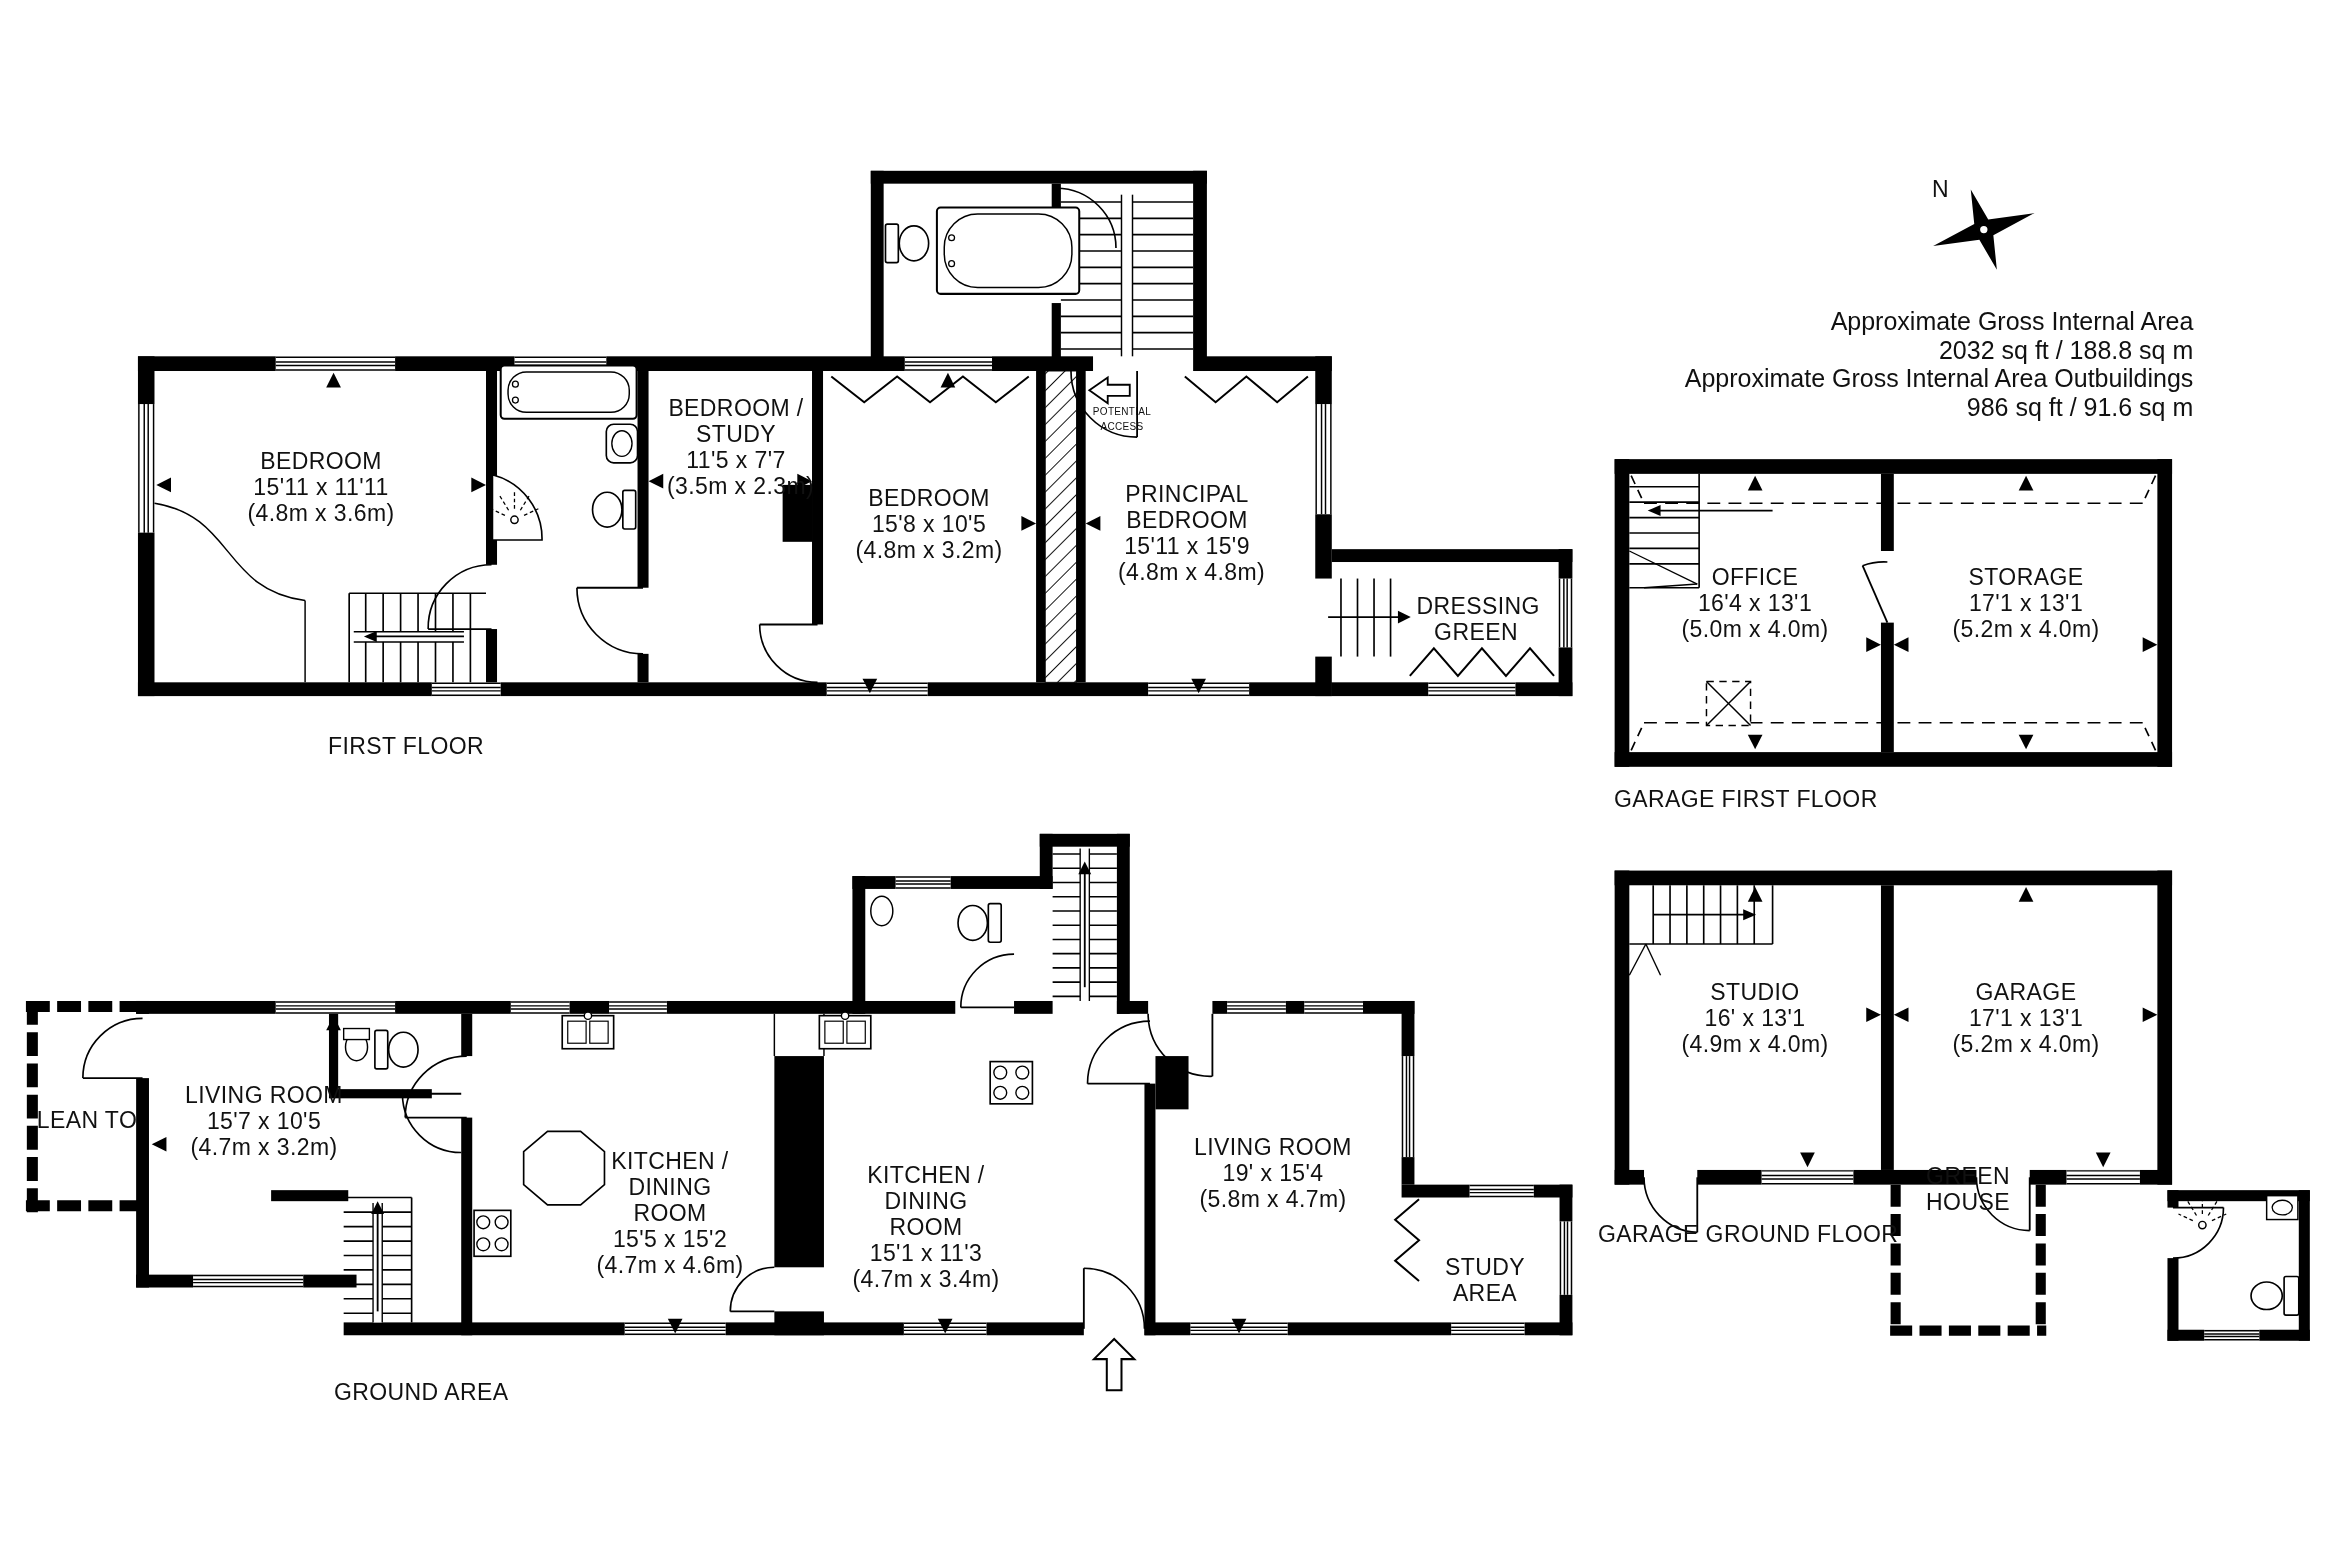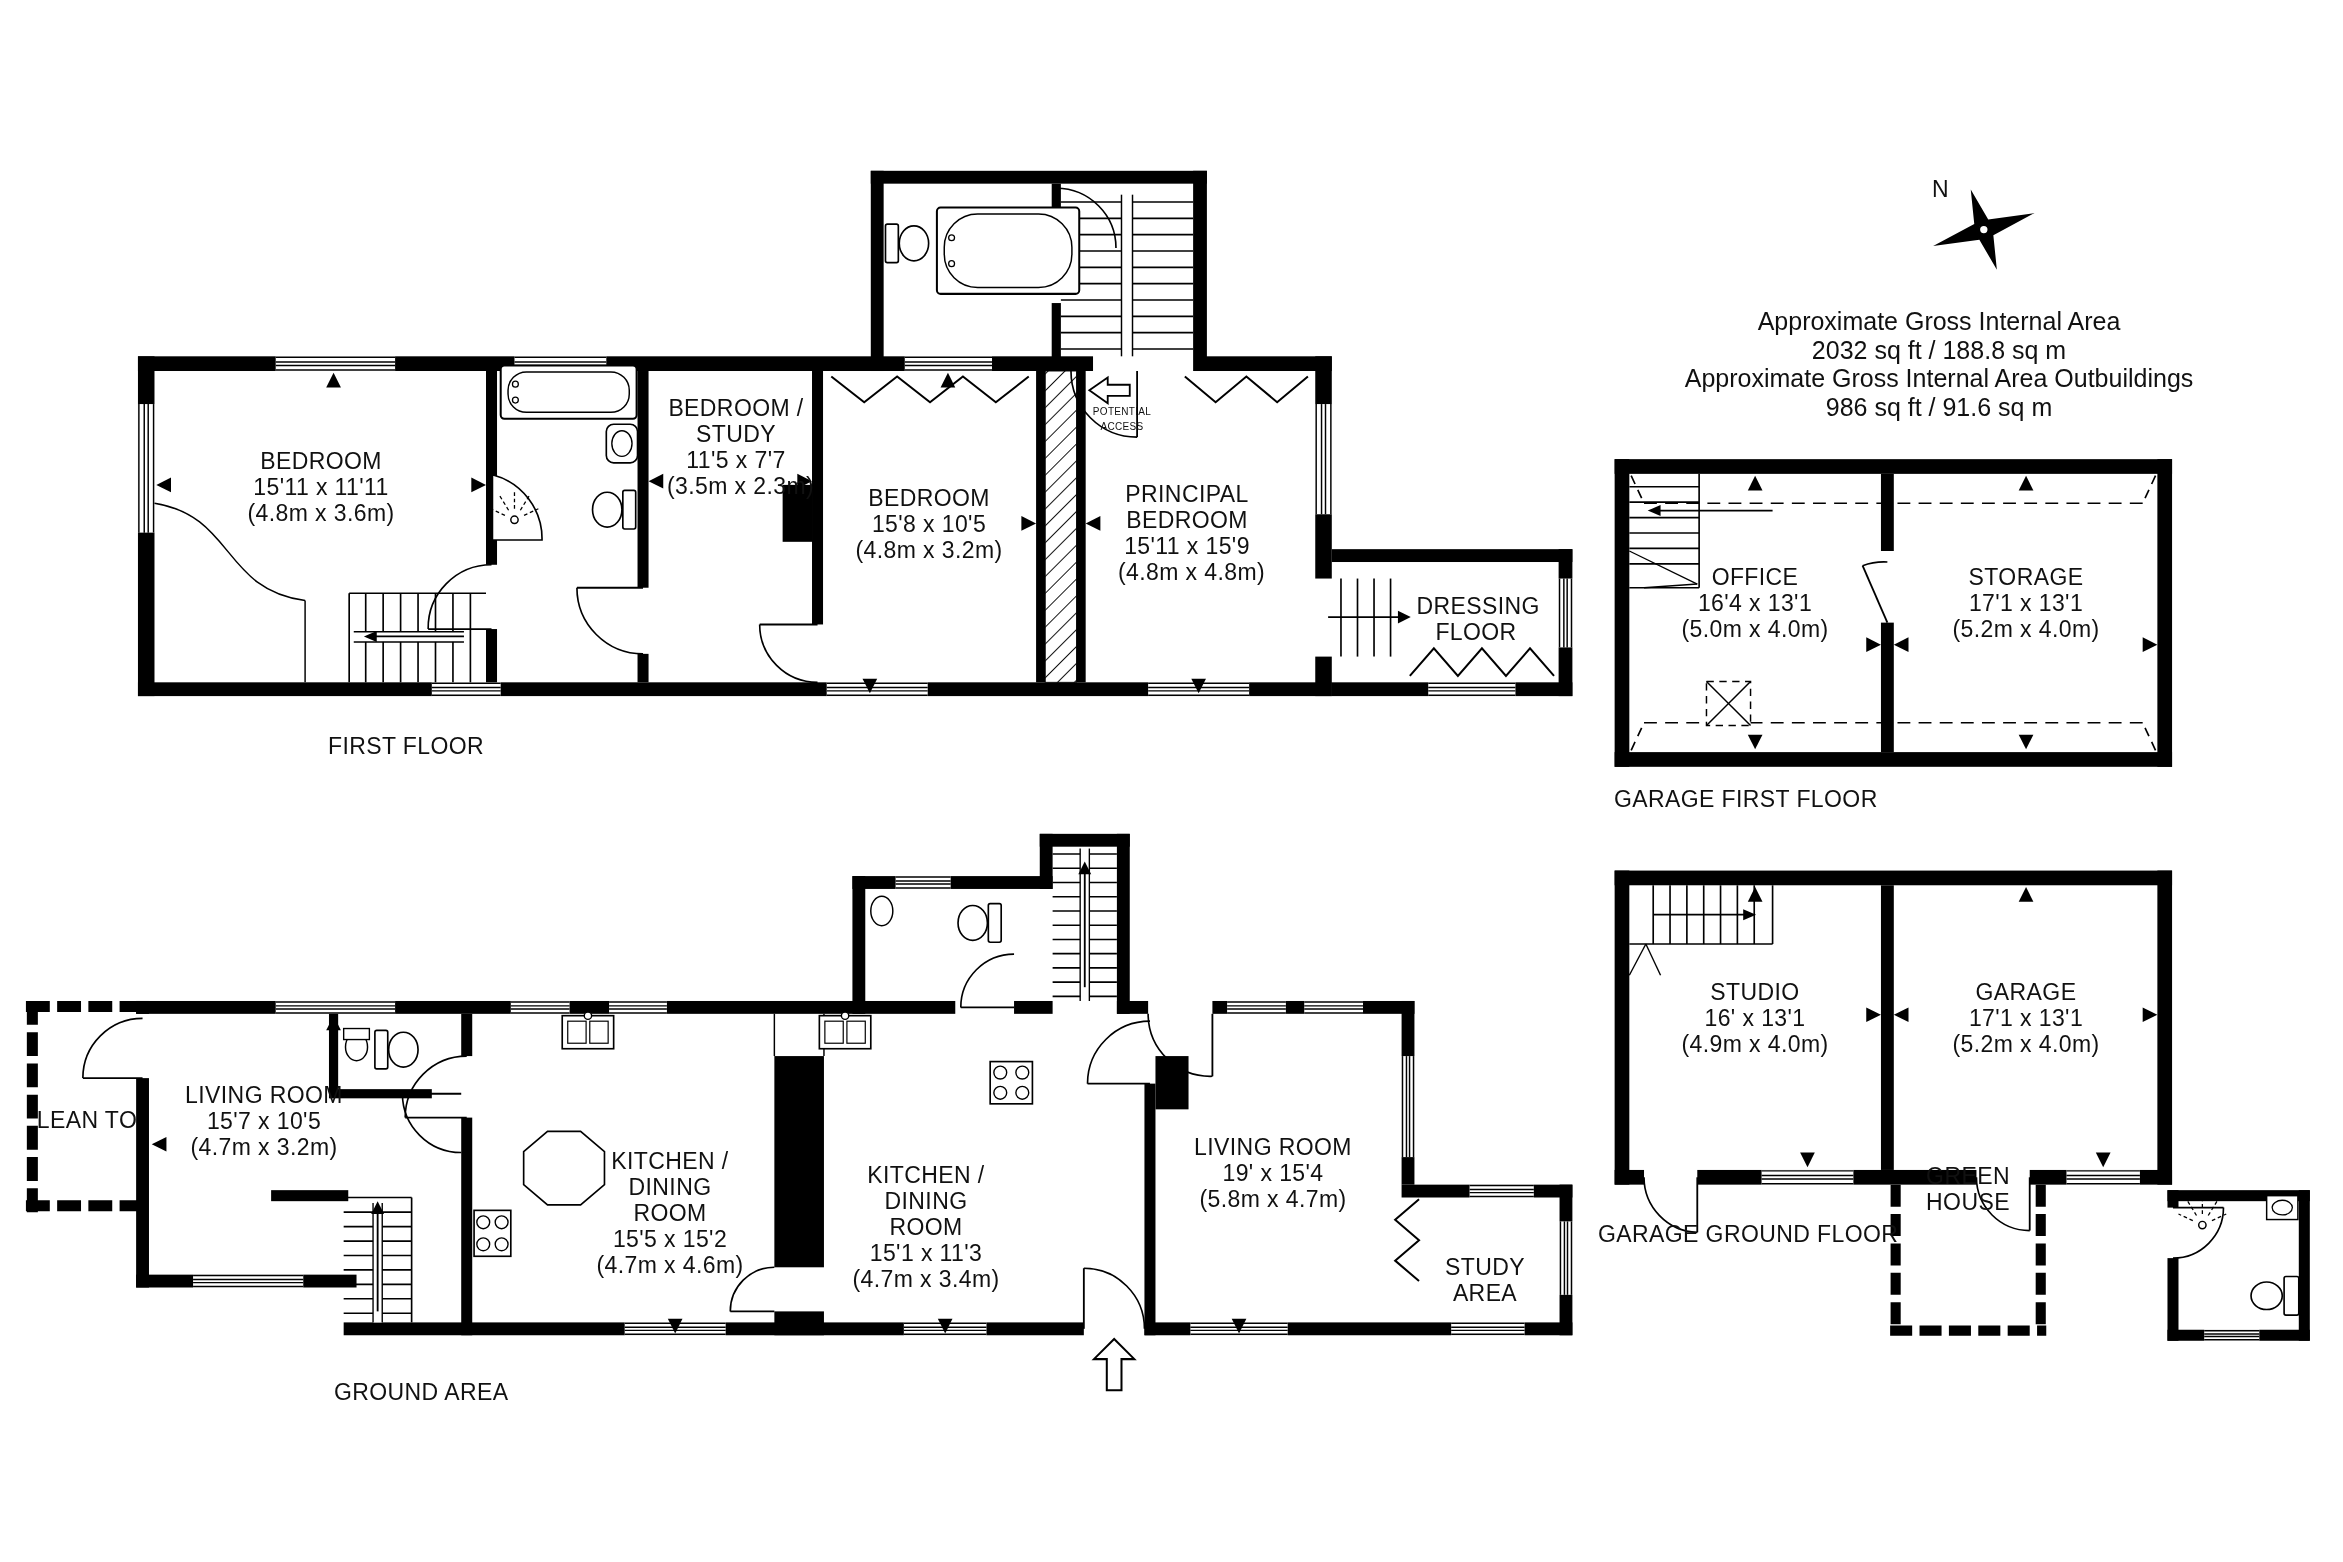--- a/index.html
+++ b/index.html
@@ -5,21 +5,21 @@
   html,body{margin:0;padding:0;background:#fff;}
   .page{position:relative;width:2344px;height:1563px;background:#fff;overflow:hidden;
         font-family:"Liberation Sans",sans-serif;color:#111;}
   svg{position:absolute;left:0;top:0;}
   .lbl{position:absolute;text-align:center;transform:translateX(-50%);
        font-size:23px;line-height:26px;letter-spacing:0.4px;}
   .lbl .dim{white-space:nowrap;}
   .cap{position:absolute;font-size:23px;letter-spacing:0.4px;white-space:nowrap;}
   .note{position:absolute;text-align:center;transform:translateX(-50%);
         font-size:10px;line-height:15px;width:103px;letter-spacing:0.3px;}
-  .area{position:absolute;text-align:center;transform:translateX(-50%);
+  .area{position:absolute;text-align:right;transform:translateX(-50%);
         font-size:25px;line-height:28.5px;}
   .area div{white-space:nowrap;}
   .north{position:absolute;font-size:23px;}
 </style>
 </head>
 <body>
 
 <div class="page">
 
   <svg id="plan" viewBox="0 0 2552 1702" width="2344" height="1563">
@@ -538,21 +538,21 @@
     <div>BEDROOM</div>
     <div class="dim">15'8 x 10'5</div>
     <div class="dim">(4.8m x 3.2m)</div>
   </div>
   <div class="lbl" style="left:1187px;top:481px;width:138px;">
     <div>PRINCIPAL BEDROOM</div>
     <div class="dim">15'11 x 15'9</div>
     <div class="dim">(4.8m x 4.8m)</div>
   </div>
   <div class="lbl" style="left:1476px;top:593px;width:119px;">
-    <div>DRESSING FLOOR</div>
+    <div>DRESSING GREEN</div>
   </div>
   <div class="note" style="left:1122px;top:404px;">POTENTIAL ACCESS</div>
   <div class="cap" style="left:328px;top:733px;">FIRST FLOOR</div>
 
   <div class="lbl" style="left:87px;top:1107px;width:110px;">
     <div>LEAN TO</div>
   </div>
   <div class="lbl" style="left:264px;top:1082px;width:184px;">
     <div>LIVING ROOM</div>
     <div class="dim">15'7 x 10'5</div>

